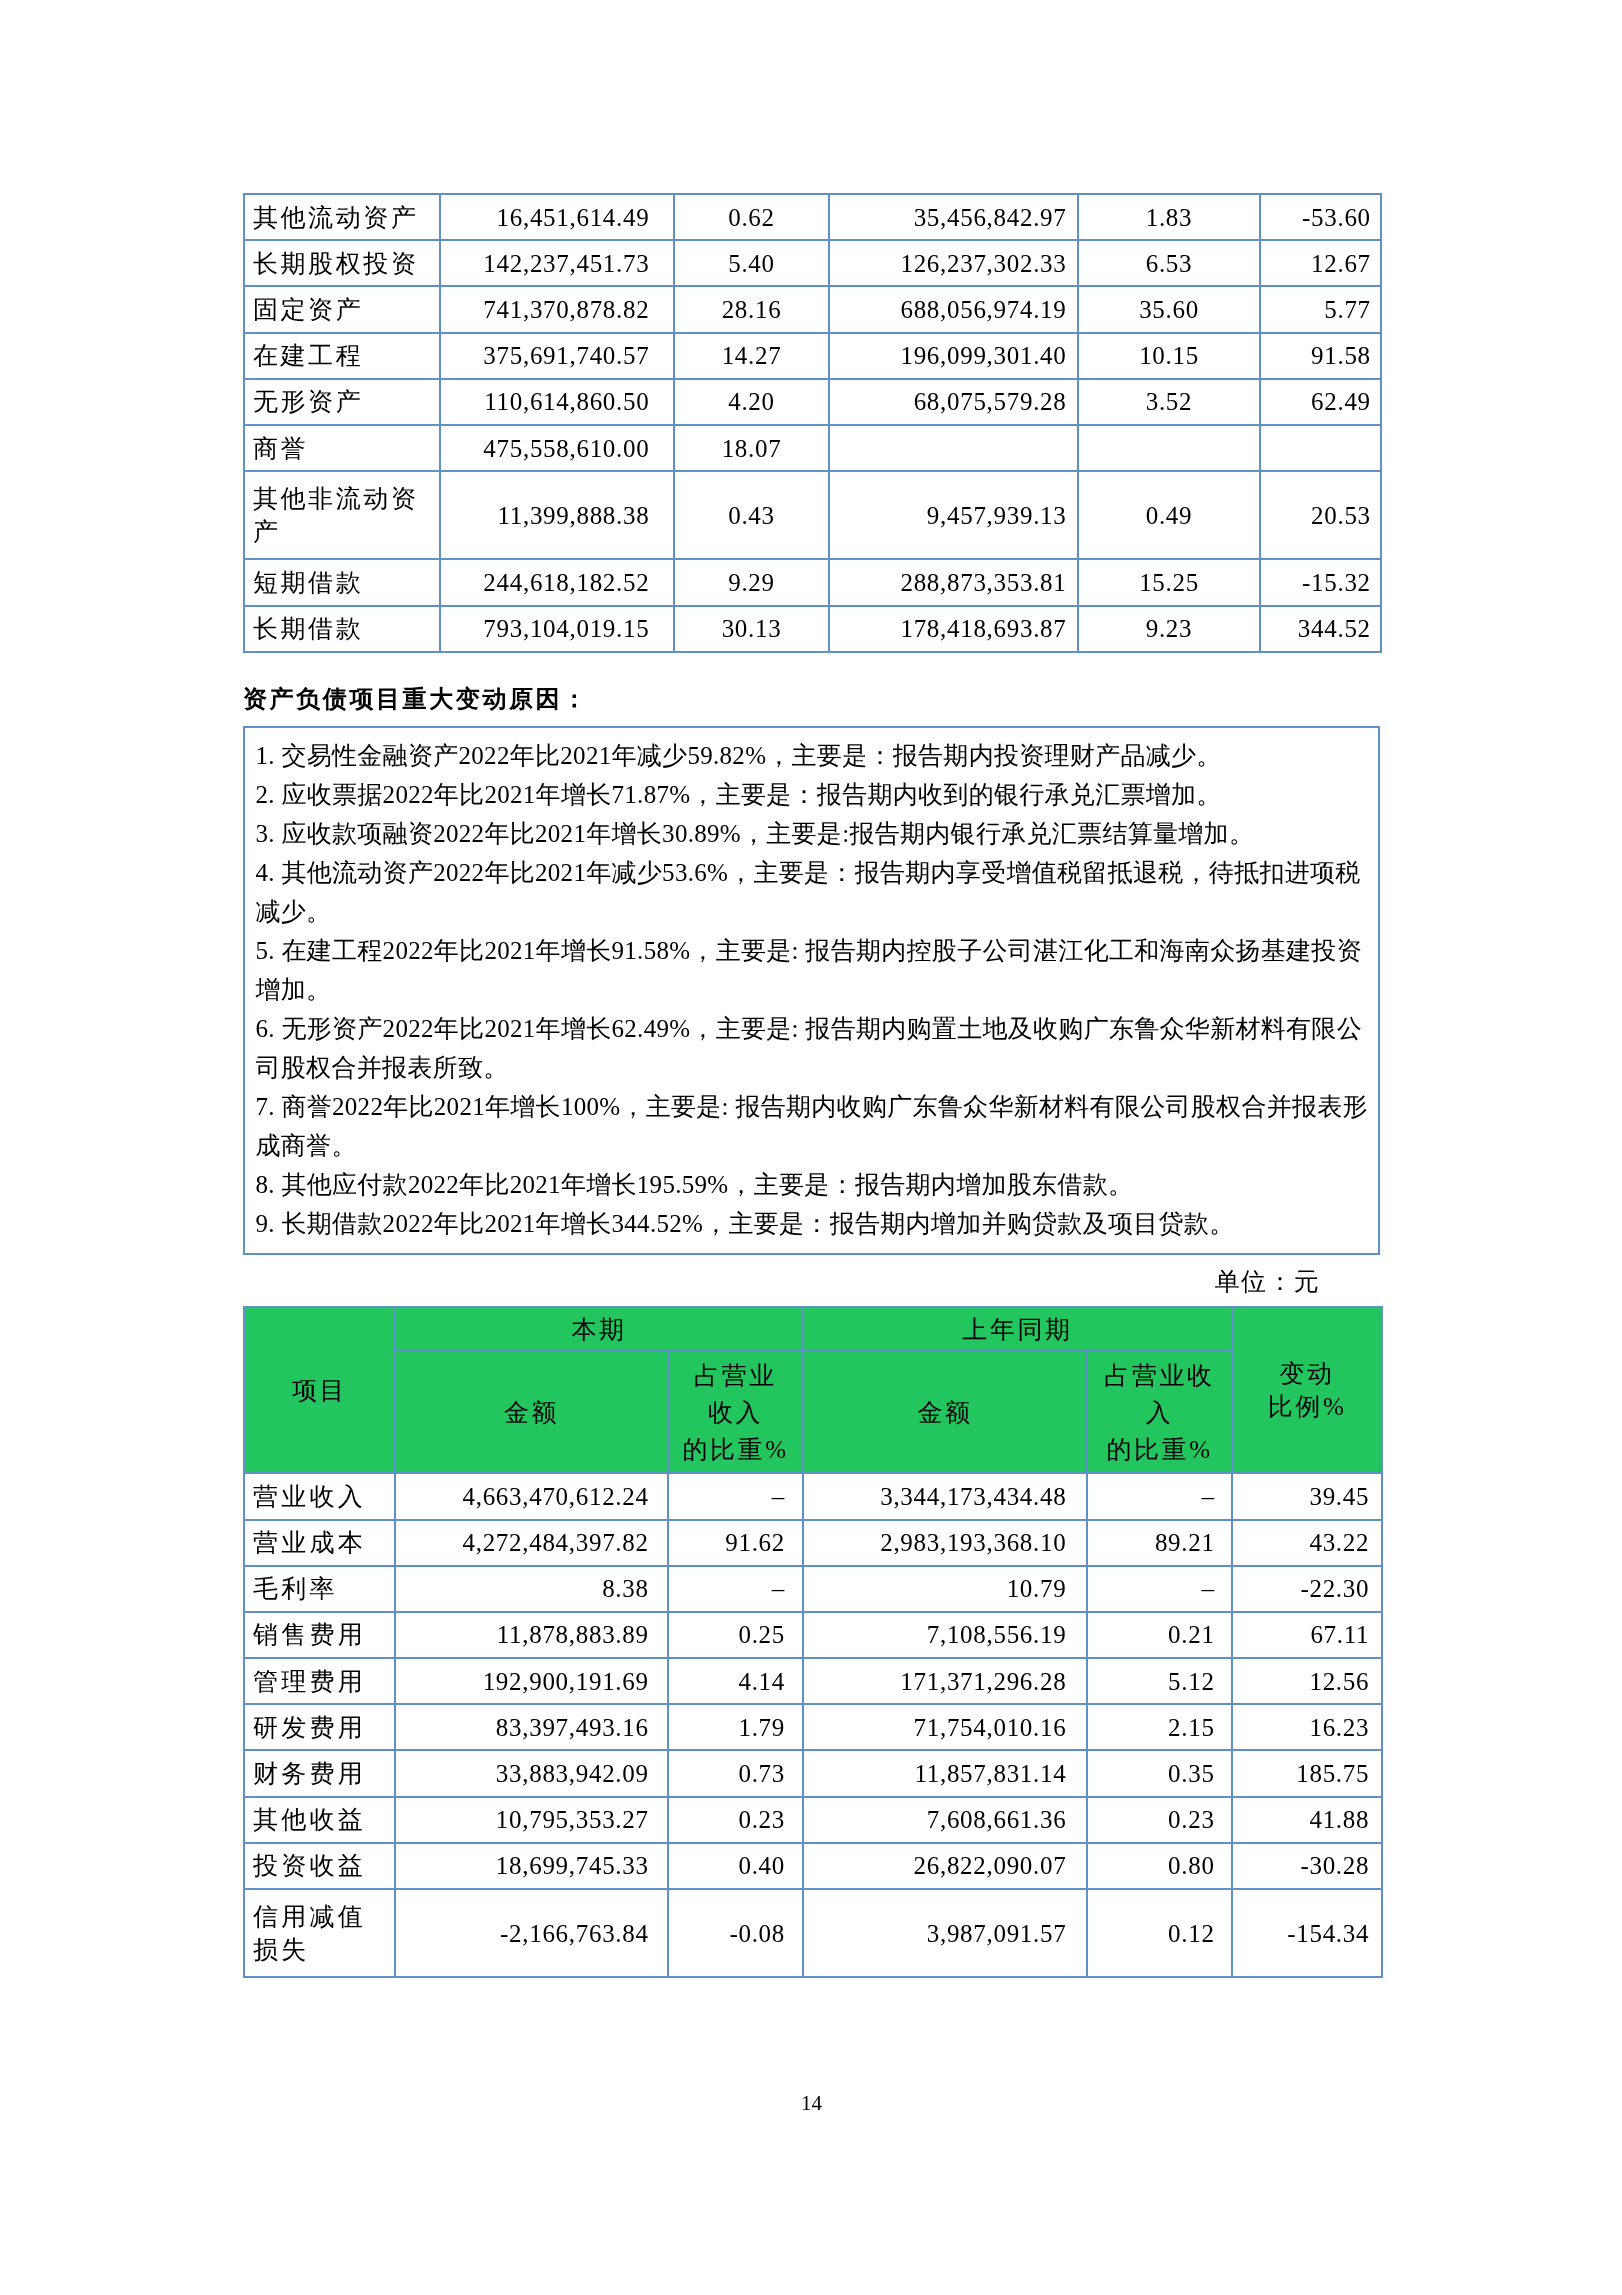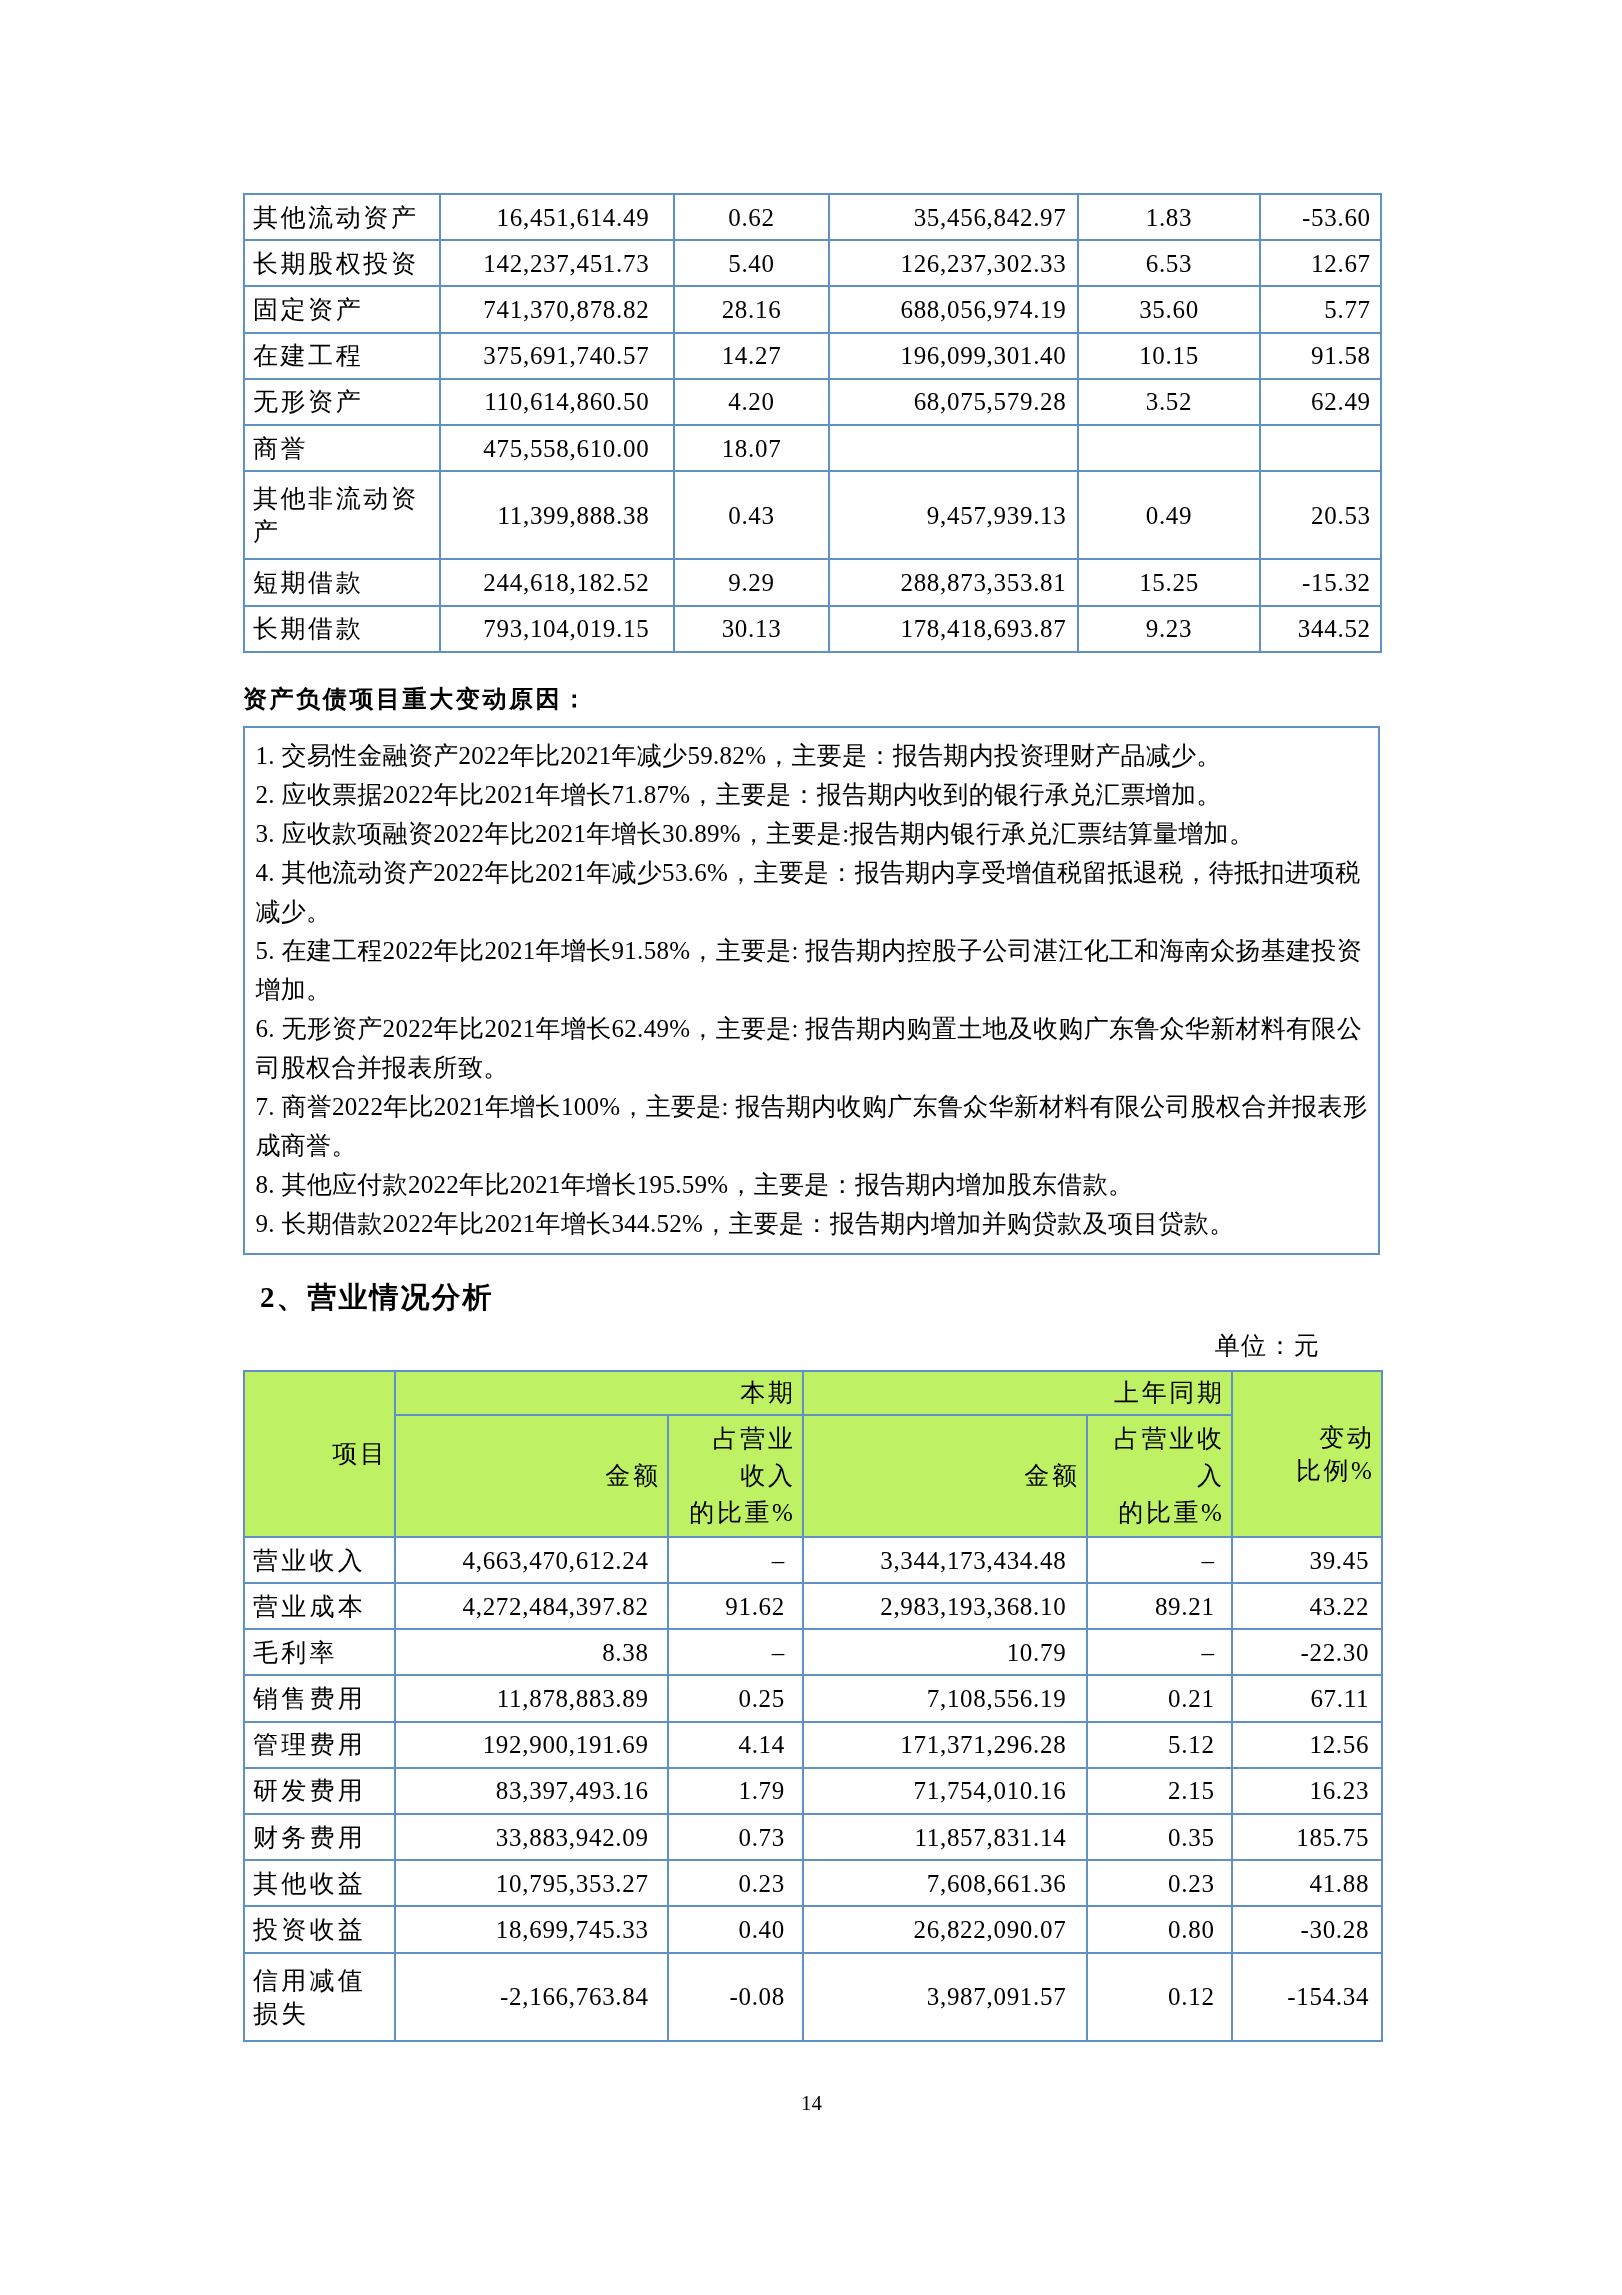--- a/index.html
+++ b/index.html
@@ -11,21 +11,21 @@
   .content{position:absolute;left:243px;top:193px;width:1137px;}
 
   
   table.t{border-collapse:collapse;table-layout:fixed;width:1137px;}
   table.t td, table.t th{
     border:2px solid #6090c6;border-top-width:2.6px;border-bottom-width:2.6px;
     font-size:25px;line-height:33px;vertical-align:middle;
     padding:2.6px 6.5px;height:39px;overflow:hidden;
   }
   table.t th{
-    background:#bef264;font-weight:normal;text-align:right;
+    background:#22c55e;font-weight:normal;text-align:center;
     letter-spacing:2.6px;white-space:pre-line;
   }
   
   .t1 td:nth-child(1){text-align:left;letter-spacing:2.6px;padding-left:7.9px;border-radius:12px;}
   .t1 td:nth-child(2){text-align:right;padding-right:23.6px;letter-spacing:0.7px;}
   .t1 td:nth-child(3){text-align:center;letter-spacing:0.7px;}
   .t1 td:nth-child(4){text-align:right;padding-right:10.5px;letter-spacing:0.7px;}
   .t1 td:nth-child(5){text-align:center;letter-spacing:0.7px;}
   .t1 td:nth-child(6){text-align:right;padding-right:9.2px;letter-spacing:0.7px;padding-left:17px;}
   .t1 tbody tr:nth-child(7) td{height:81px;}
@@ -160,21 +160,20 @@
     <div class="reason-item">2. 应收票据2022年比2021年增长71.87%，主要是：报告期内收到的银行承兑汇票增加。</div>
     <div class="reason-item">3. 应收款项融资2022年比2021年增长30.89%，主要是:报告期内银行承兑汇票结算量增加。</div>
     <div class="reason-item">4. 其他流动资产2022年比2021年减少53.6%，主要是：报告期内享受增值税留抵退税，待抵扣进项税减少。</div>
     <div class="reason-item">5. 在建工程2022年比2021年增长91.58%，主要是: 报告期内控股子公司湛江化工和海南众扬基建投资增加。</div>
     <div class="reason-item">6. 无形资产2022年比2021年增长62.49%，主要是: 报告期内购置土地及收购广东鲁众华新材料有限公司股权合并报表所致。</div>
     <div class="reason-item">7. 商誉2022年比2021年增长100%，主要是: 报告期内收购广东鲁众华新材料有限公司股权合并报表形成商誉。</div>
     <div class="reason-item">8. 其他应付款2022年比2021年增长195.59%，主要是：报告期内增加股东借款。</div>
     <div class="reason-item">9. 长期借款2022年比2021年增长344.52%，主要是：报告期内增加并购贷款及项目贷款。</div>
   </div>
 
-  <div class="h-operating">2、营业情况分析</div>
 
   <div class="unit-note">单位：元</div>
 
   <table class="t t2">
     <colgroup>
       <col style="width:151px">
         <col style="width:273px">
         <col style="width:135px">
       <col style="width:284px">
         <col style="width:145px">

